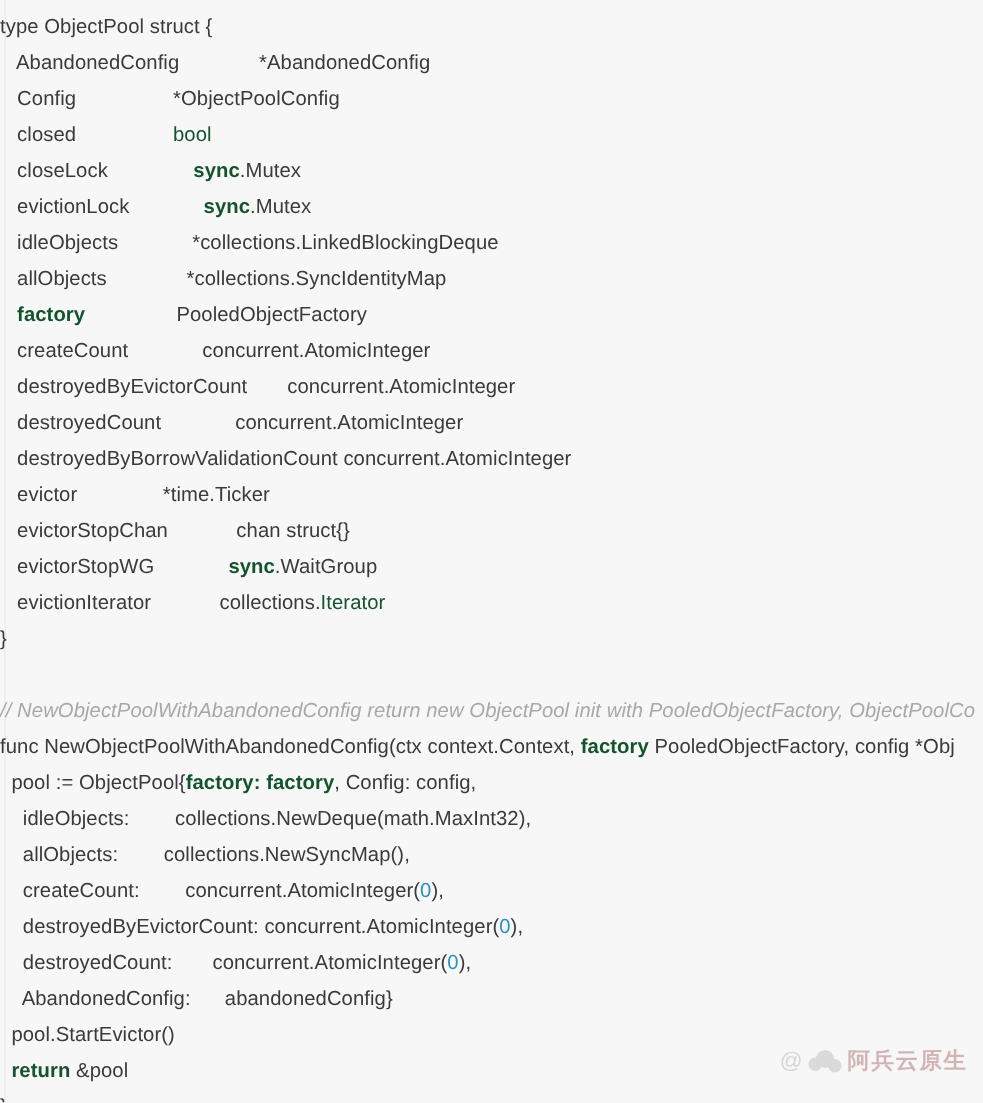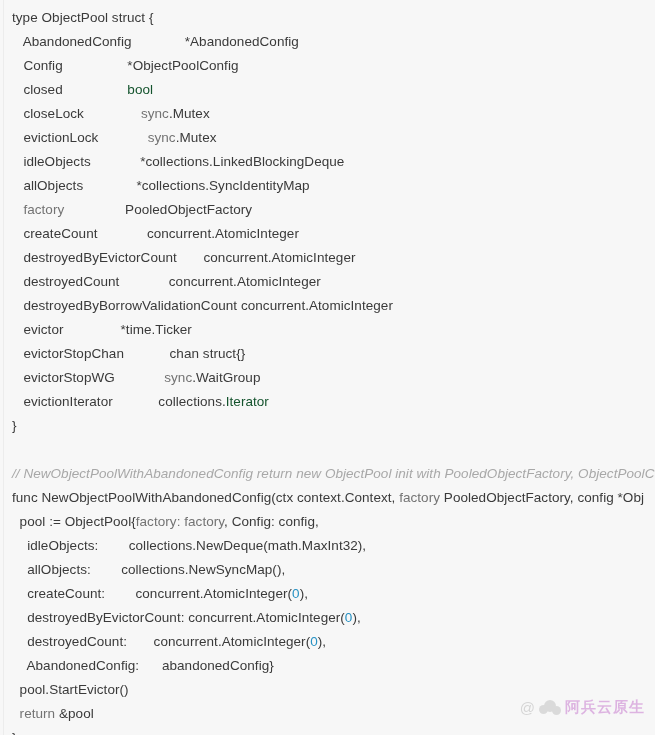--- a/index.html
+++ b/index.html
@@ -46,26 +46,25 @@
     line-height: 24px;
     color: #3a3a3a;
     letter-spacing: 0.05px;
   }
 
   .line {
     white-space: pre;
     height: 24px;
     line-height: 24px;
     overflow: hidden;
-    padding-left: 12px;
     box-sizing: border-box;
   }
 
   
-  .kw       { font-weight: normal; color: #737373; }
+  .kw       { font-weight: bold; color: #14532d; }
   .blue     { color: #14532d; }
   .num      { color: #2791c3; }
   .comment  { color: #a8a8a8; font-style: italic; }
   .plain    { color: #3a3a3a; }
 
   
   #watermark {
     position: absolute;
     right: 10px;
     bottom: 18px;
@@ -91,21 +90,21 @@
   #watermark .cloud-mark .c3 {
     position: absolute;
     background: #9a9a9a;
     border-radius: 50%;
   }
   #watermark .cloud-mark .c1 { width: 12px; height: 12px; left: 6px;  top: 1px; }
   #watermark .cloud-mark .c2 { width: 9px;  height: 9px;  left: 1px;  top: 6px; }
   #watermark .cloud-mark .c3 { width: 9px;  height: 9px;  left: 14px; top: 7px; }
   #watermark .wm-text {
     font-size: 15px;
-    color: #a21caf;
+    color: #7f1d1d;
     letter-spacing: 1px;
     font-family: Liberation Sans, sans-serif;
     font-weight: bold;
   }
 </style>
 </head>
 <body>
 
 <div id="code-surface">
 

